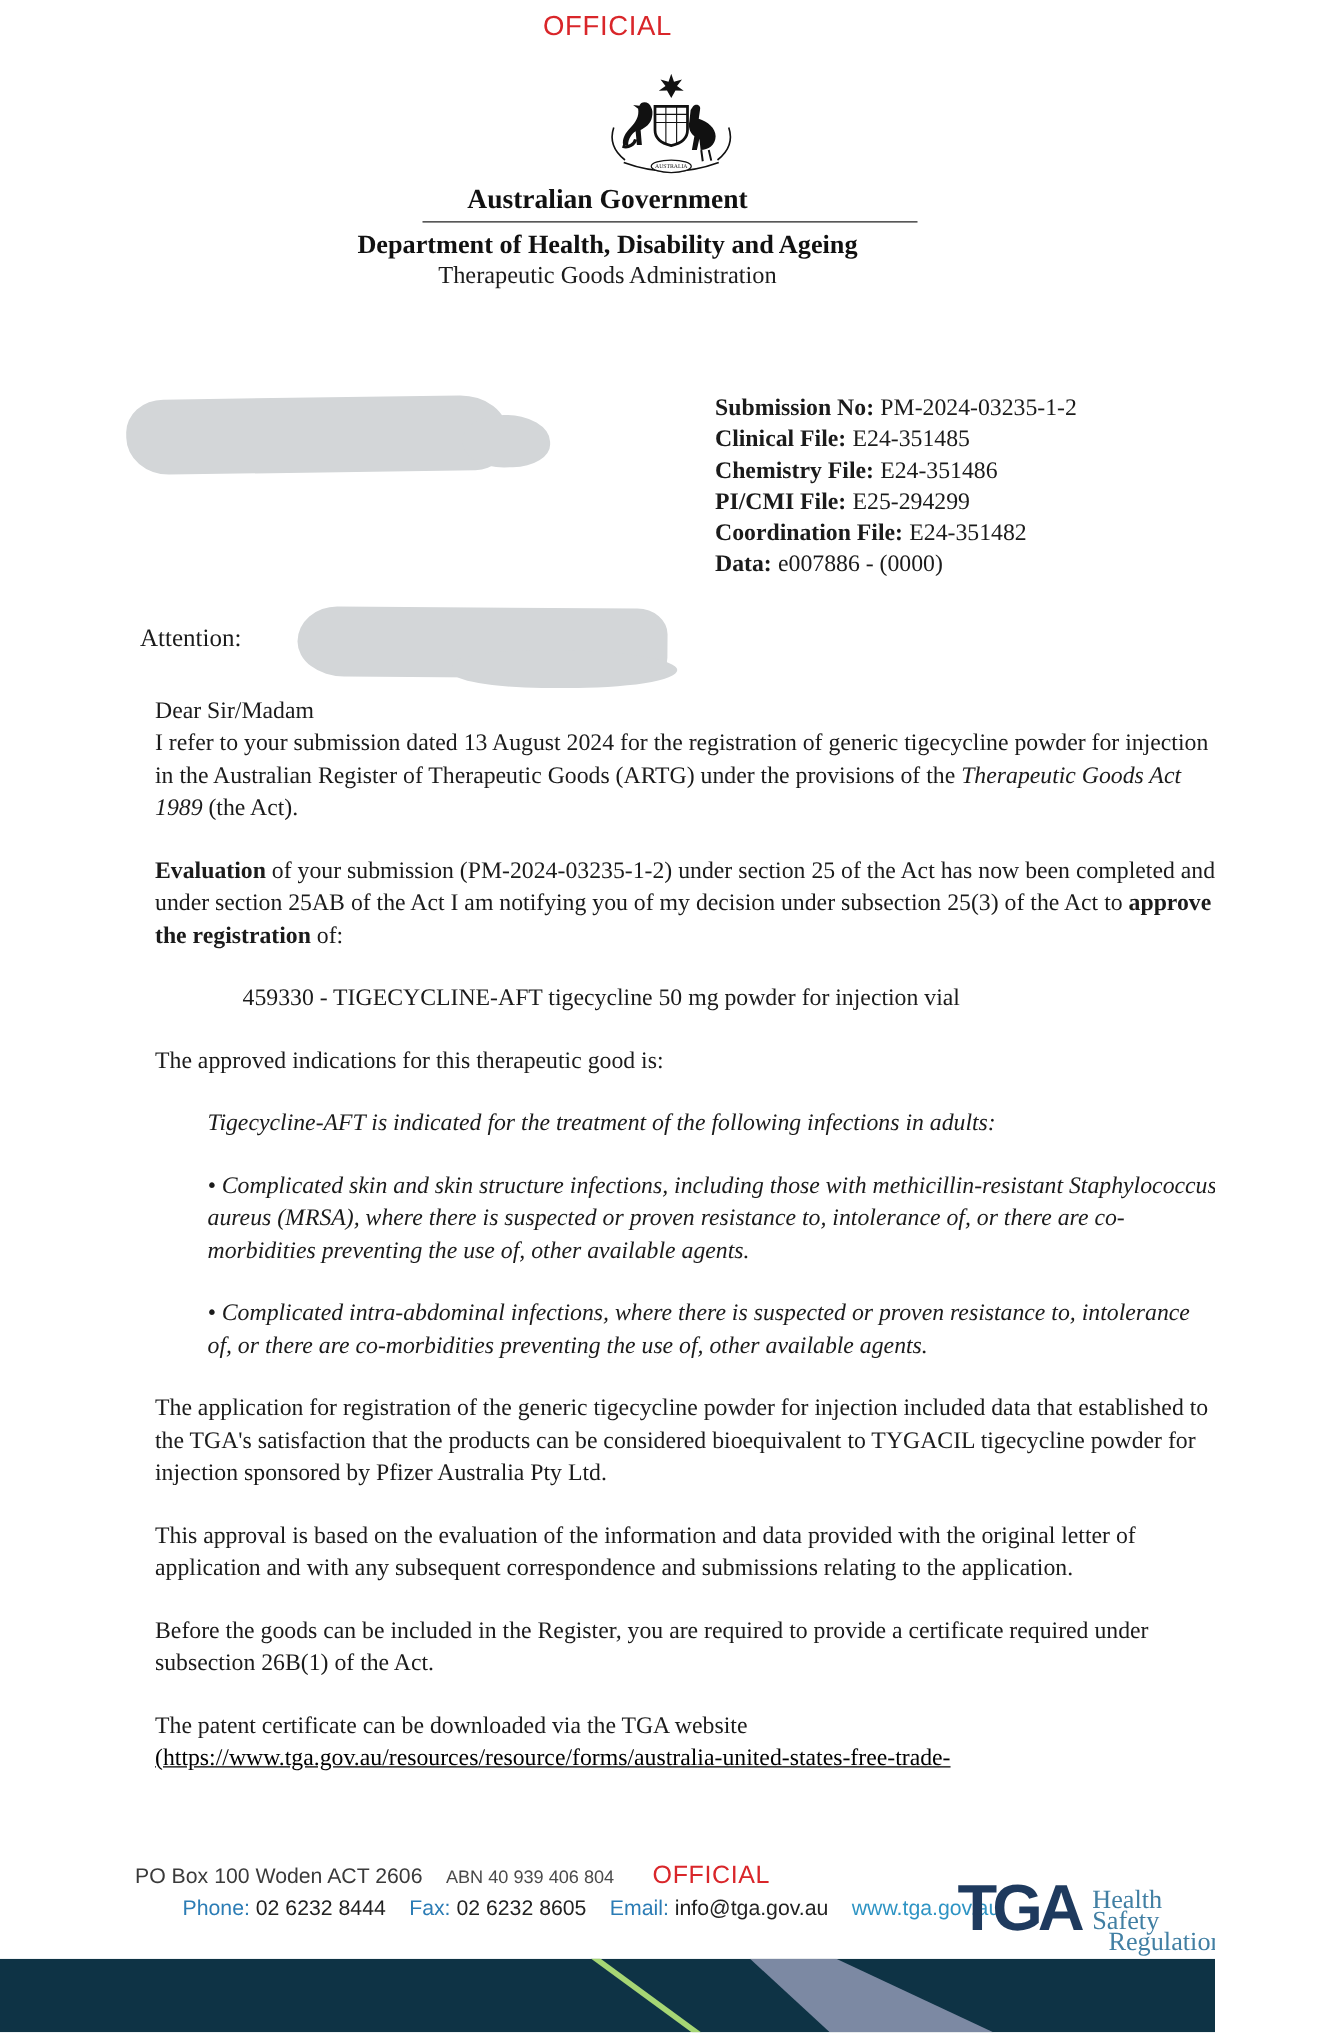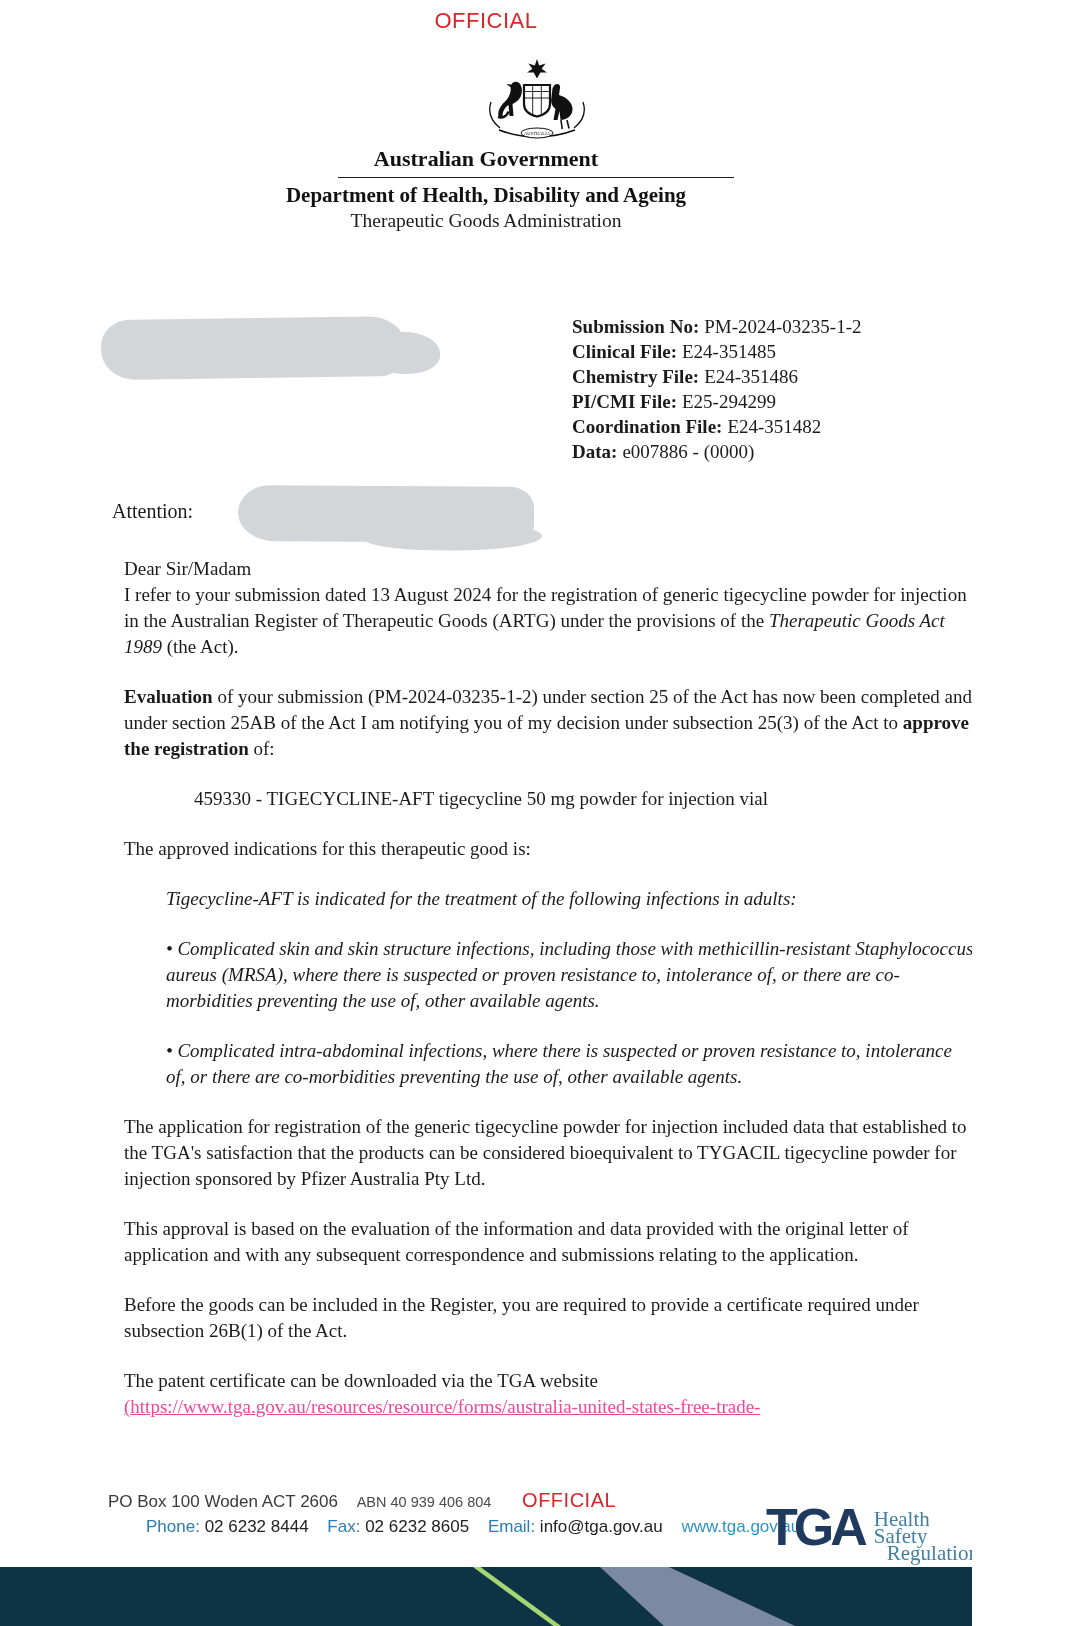--- a/index.html
+++ b/index.html
@@ -61,21 +61,21 @@
   .attention { position:absolute; top:489px; left:112px; font-size:20px;margin-top:11px; }
 
   
   .body { position:absolute; top:556px; left:124px; width:850px; font-size:19px; line-height:26px; }
   .body p { margin:0 0 24px 0; }
   .body p.tight { margin-bottom:0; }
   .b { font-weight:bold; }
   .ital { font-style:italic; }
   .indent-product { padding-left:70px; }
   .indent-block { padding-left:42px; }
-  .doc-link { color:#ec4899; text-decoration:underline; cursor:pointer; }
+  .doc-link { color:#000000; text-decoration:underline; cursor:pointer; }
 
   
   .footer-left {
     position:absolute; top:1489px; left:108px;
     font-family:"Liberation Sans", sans-serif; font-size:17px; color:#3a3a3a;
   }
   .footer-line1 { white-space:nowrap; }
   .footer-line1 .addr { color:#3a3a3a; }
   .footer-line1 .abn { font-size:14.5px; color:#4a4a4a; margin-left:14px; }
   .footer-official {

